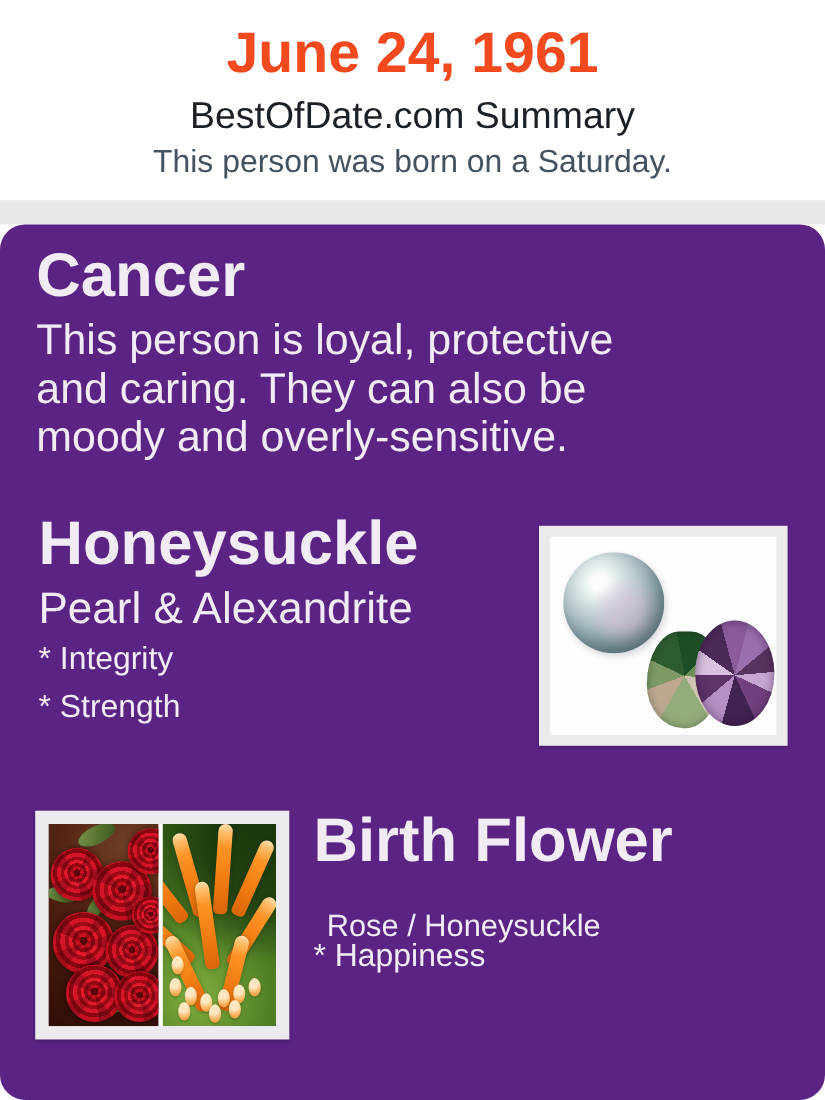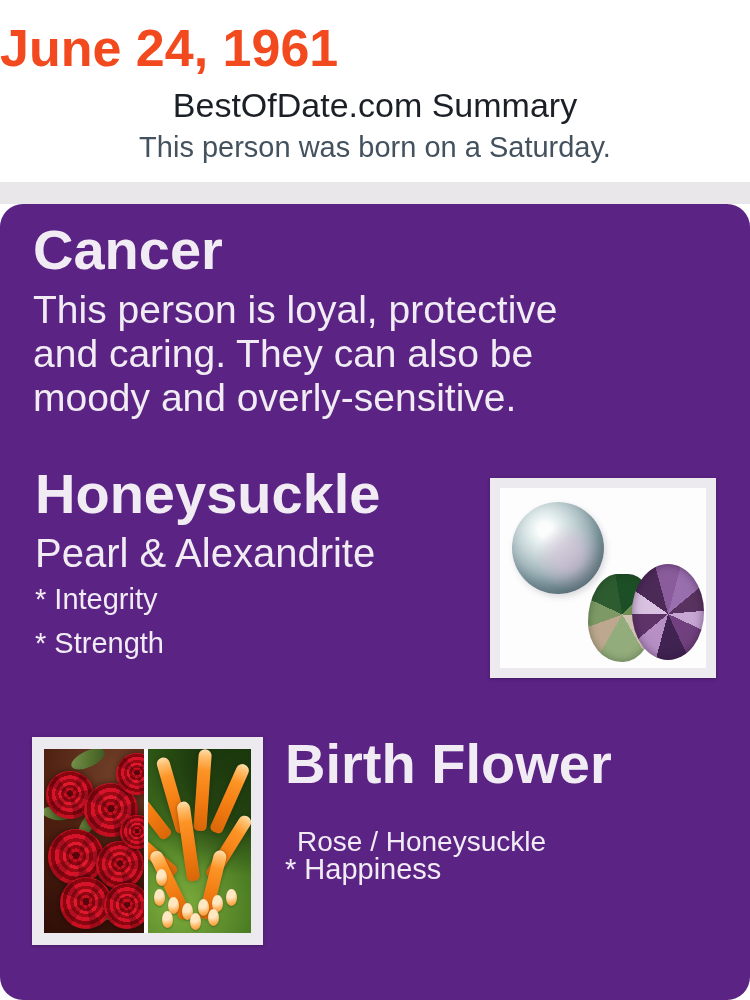--- a/index.html
+++ b/index.html
@@ -8,21 +8,21 @@
     --weekday-slate:#44525F;
     --divider-gray:#E9E7EA;
     --purple-background:#5B2384;
     --text-on-purple:#F1ECF4;
   }
   html,body{margin:0;padding:0;}
   body{font-family:"Liberation Sans","DejaVu Sans",sans-serif;background:#fff;}
   .page{position:relative;width:750px;height:1000px;background:#ffffff;overflow:hidden;}
 
   
-  .date-title{position:absolute;top:20px;left:0;width:750px;
+  .date-title{position:absolute;top:20px;left:0;width:750px;text-align:center;
     font-size:52px;line-height:56px;font-weight:700;color:var(--accent-orange);}
   .summary-title{position:absolute;top:85px;left:0;width:750px;text-align:center;
     font-size:34px;line-height:40px;font-weight:400;color:var(--heading-dark);}
   .weekday-line{position:absolute;top:129px;left:0;width:750px;text-align:center;
     font-size:29px;line-height:36px;color:var(--weekday-slate);}
   .divider{position:absolute;top:182px;left:0;width:750px;height:22px;background:var(--divider-gray);}
 
   
   .panel{position:absolute;top:204px;left:0;width:750px;height:796px;
     background:var(--purple-background);color:var(--text-on-purple);border-radius:23px;}

